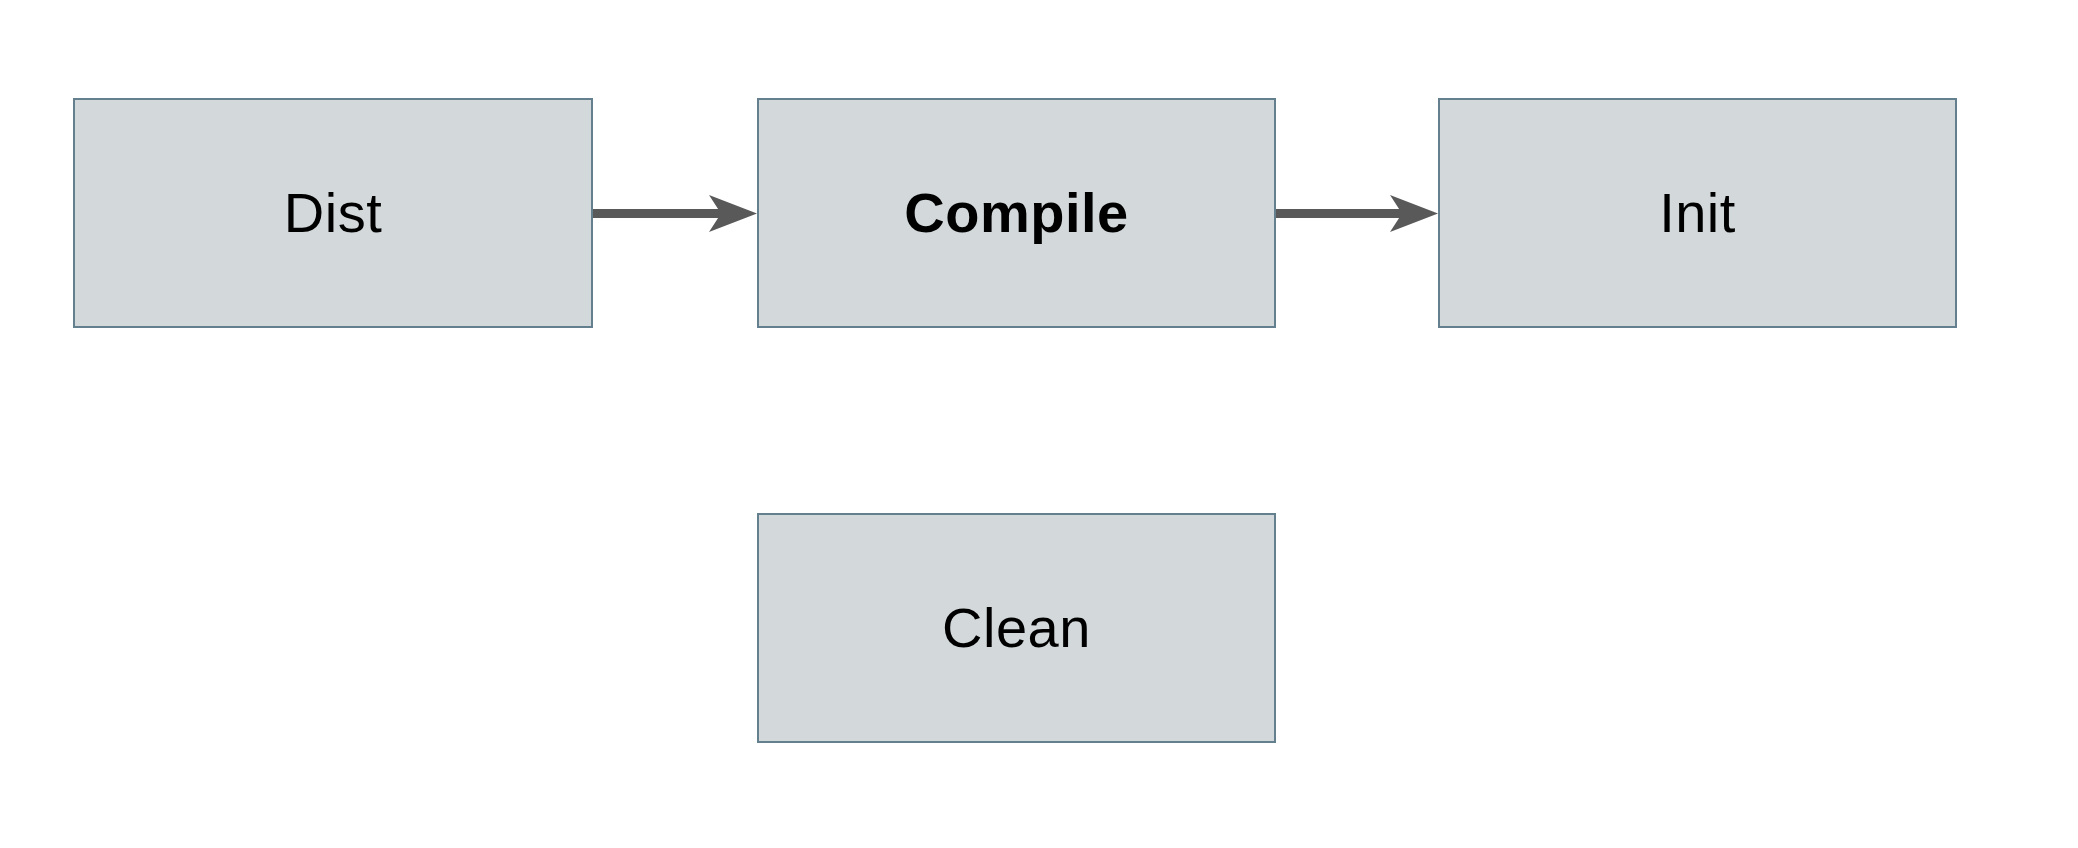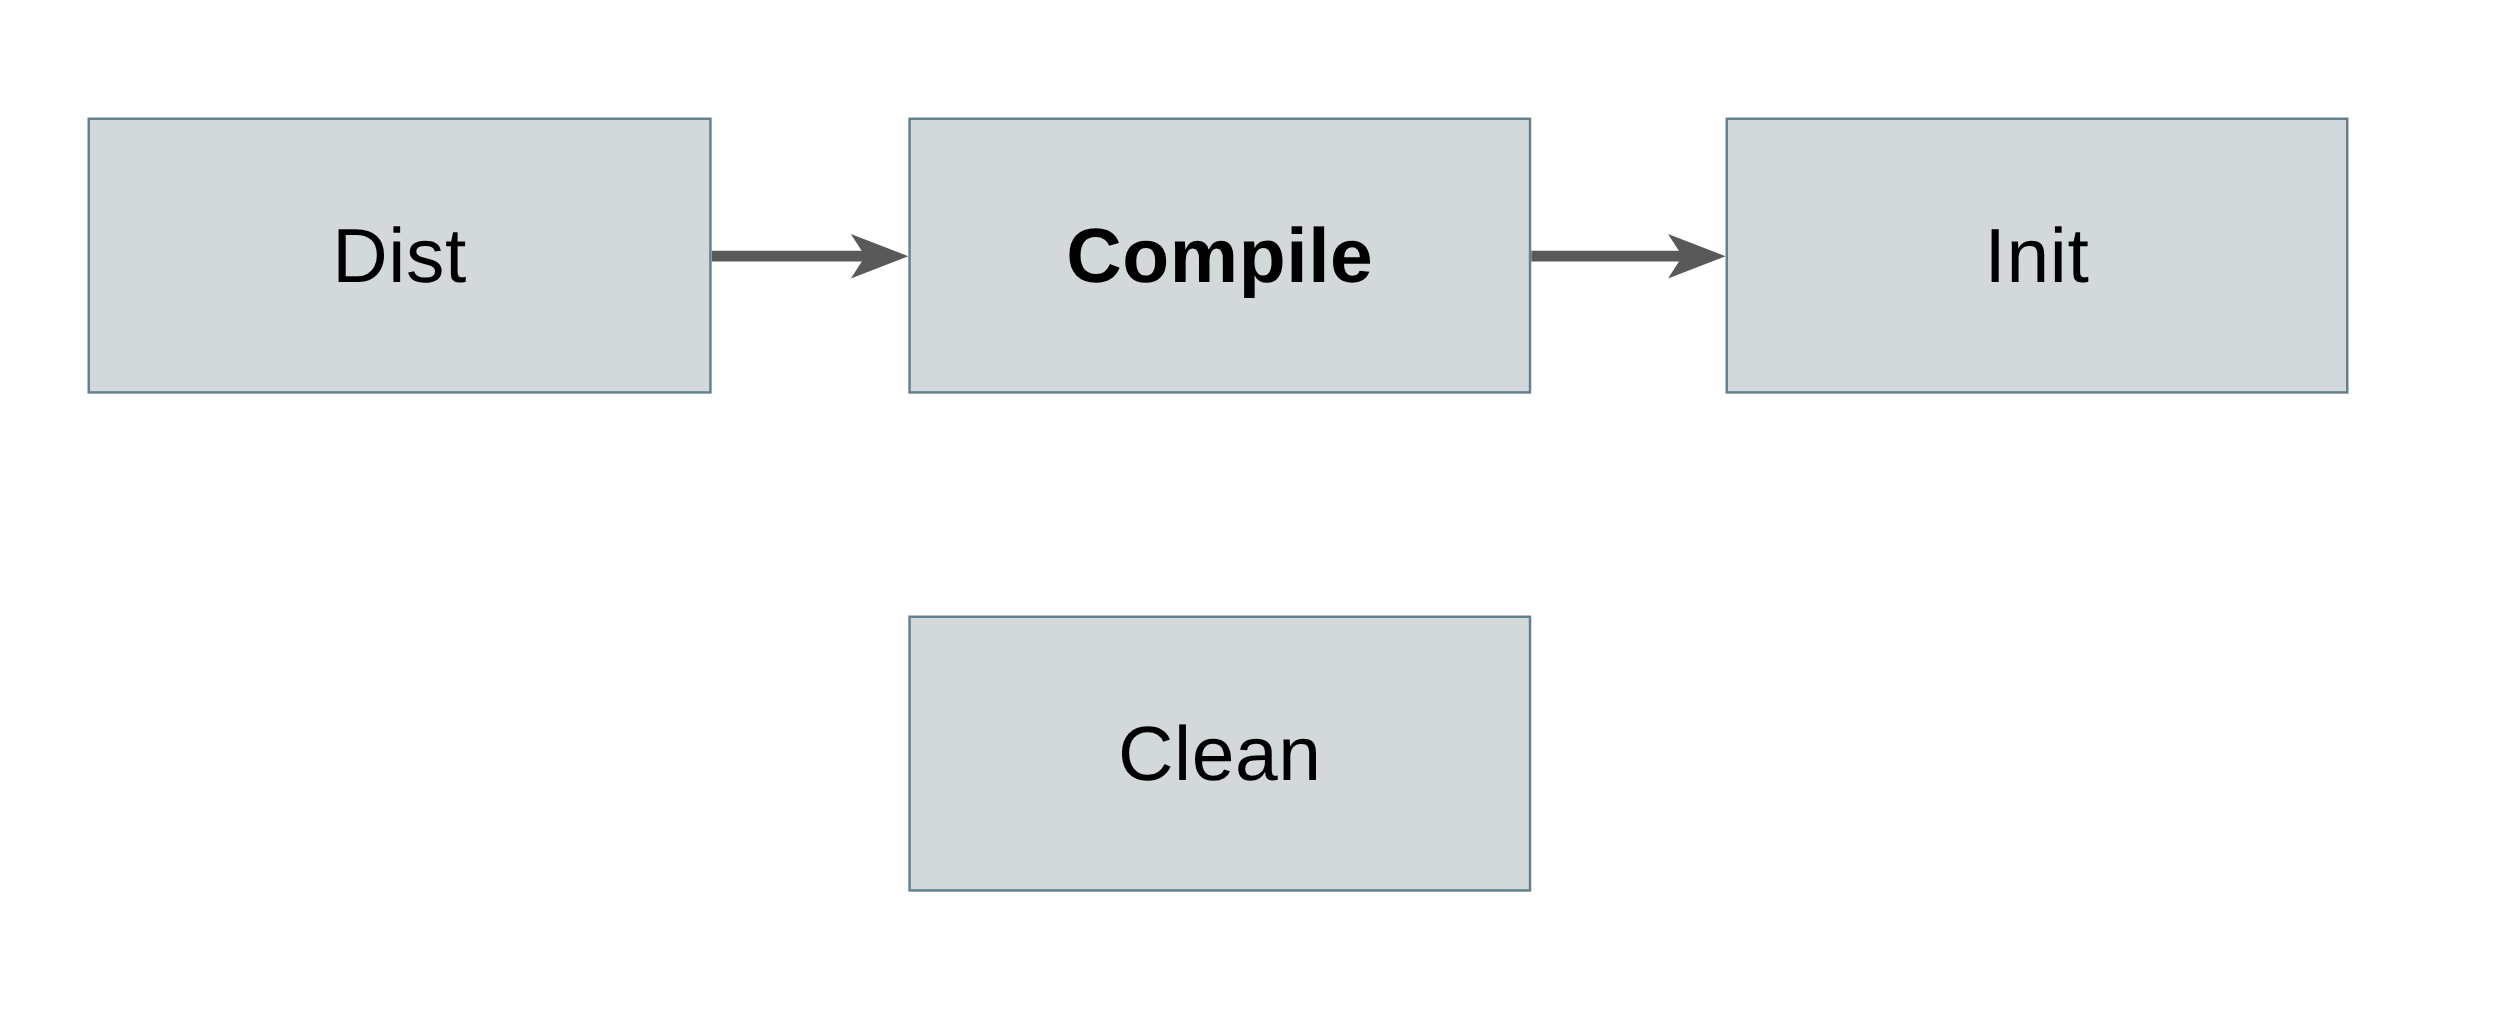--- a/index.html
+++ b/index.html
@@ -37,21 +37,21 @@
     width: 520px;
     height: 230px;
     background: var(--node-fill, #d3d9db);
     border: 2px solid var(--node-border, #64808e);
     display: flex;
     align-items: center;
     justify-content: center;
     cursor: default;
   }
   .node-label {
-    font-size: 64px;
+    font-size: 56px;
     line-height: 1;
     color: var(--text-color, #000000);
     letter-spacing: 0.5px;
     user-select: none;
     white-space: nowrap;
   }
   .node-dist    { left: 73px;   top: 98px;  }
   .node-compile { left: 757px;  top: 98px;  width: 519px; font-weight: bold; }
   .node-init    { left: 1438px; top: 98px;  width: 519px; }
   .node-clean   { left: 757px;  top: 513px; width: 519px; }

